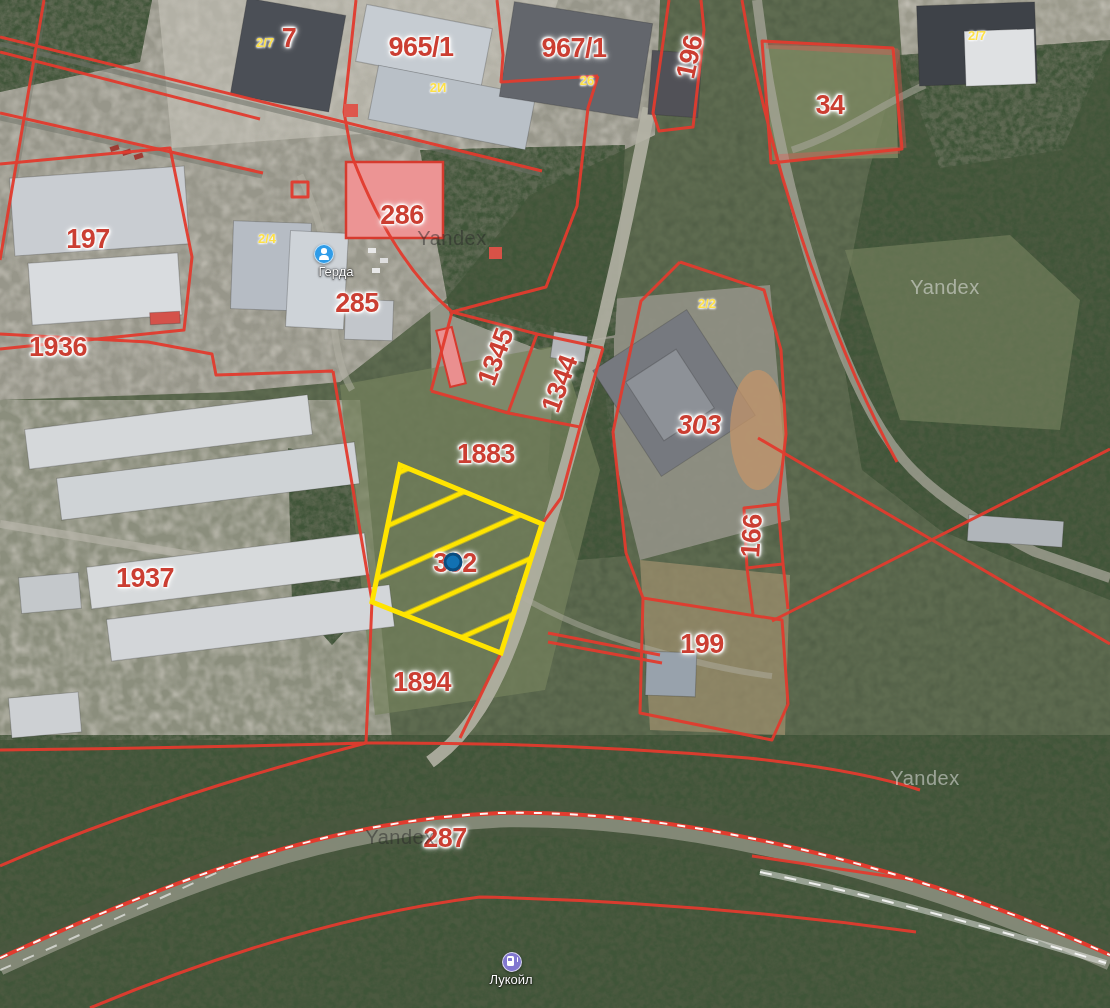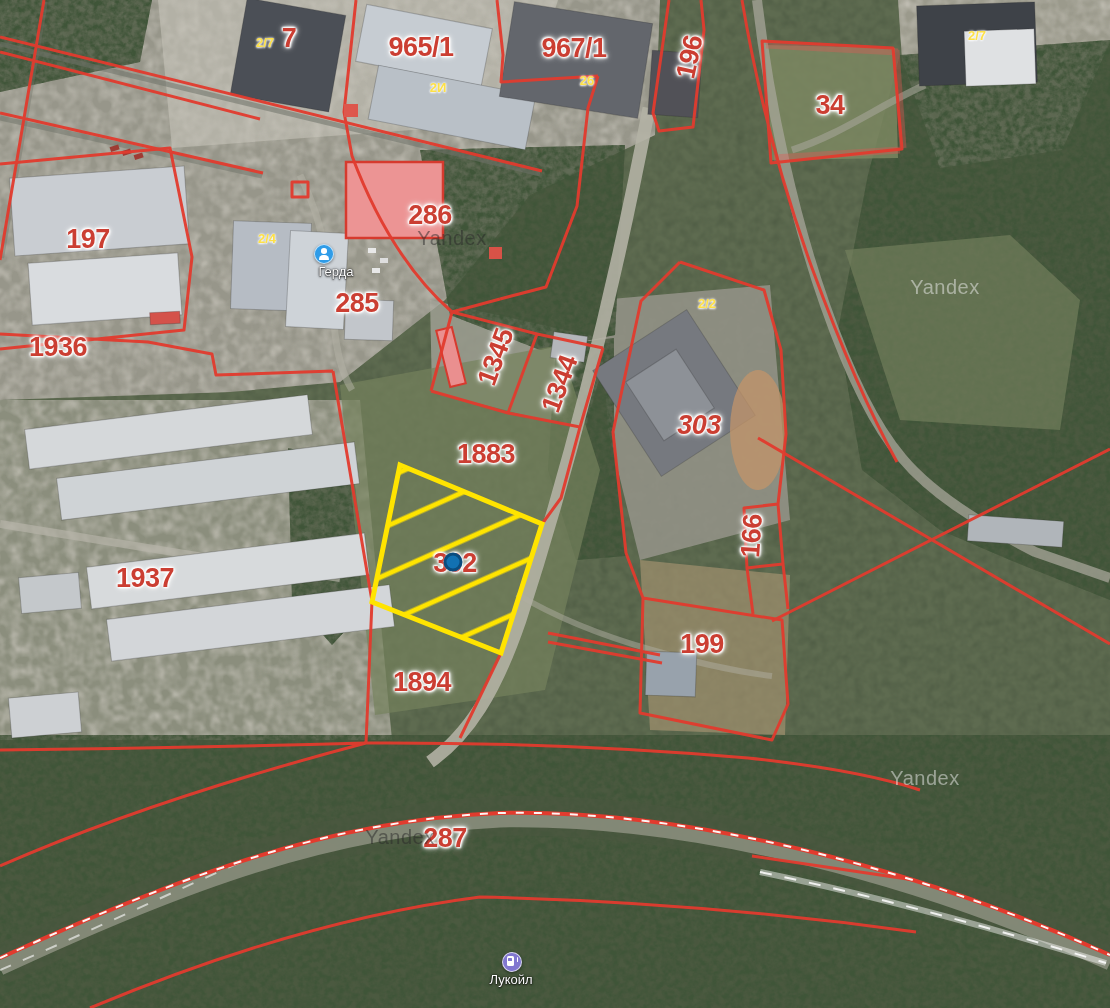--- a/index.html
+++ b/index.html
@@ -171,21 +171,21 @@
     <polygon points="400,465 542,524 501,653 372,602" fill="url(#hatch)" stroke="#ffe400" stroke-width="5" stroke-linejoin="miter"></polygon>
   </svg>
 
   <div id="labels">
       <div class="plabel" style="left: 289px; top: 38px;">7</div>
       <div class="plabel" style="left: 421px; top: 47px;">965/1</div>
       <div class="plabel" style="left: 574px; top: 48px;">967/1</div>
       <div class="plabel" style="left: 690px; top: 57px; transform: translate(-50%, -50%) rotate(-78deg);">196</div>
       <div class="plabel" style="left: 830px; top: 105px;">34</div>
       <div class="plabel" style="left: 88px; top: 239px;">197</div>
-      <div class="plabel" style="left: 402px; top: 215px; margin-left: 28px;">286</div>
+      <div class="plabel" style="left: 402px; top: 215px;">286</div>
       <div class="plabel" style="left: 357px; top: 303px;">285</div>
       <div class="plabel" style="left: 58px; top: 347px;">1936</div>
       <div class="plabel" style="left: 496px; top: 357px; transform: translate(-50%, -50%) rotate(-70deg);">1345</div>
       <div class="plabel" style="left: 560px; top: 384px; transform: translate(-50%, -50%) rotate(-70deg);">1344</div>
       <div class="plabel" style="left: 699px; top: 425px; font-style: italic;">303</div>
       <div class="plabel" style="left: 486px; top: 454px;">1883</div>
       <div class="plabel" style="left: 455px; top: 563px;">302</div>
       <div class="plabel" style="left: 752px; top: 536px; transform: translate(-50%, -50%) rotate(-86deg);">166</div>
       <div class="plabel" style="left: 145px; top: 578px;">1937</div>
       <div class="plabel" style="left: 702px; top: 644px;">199</div>

